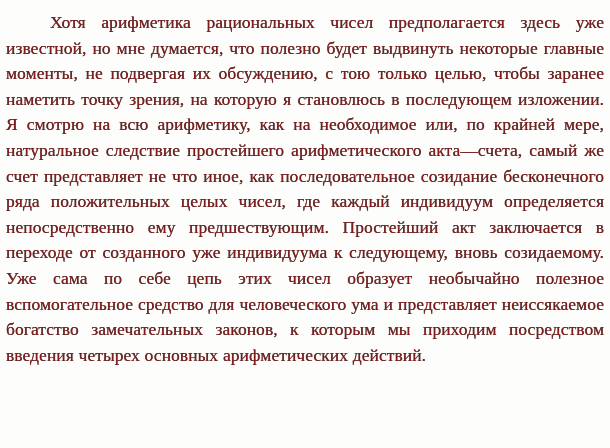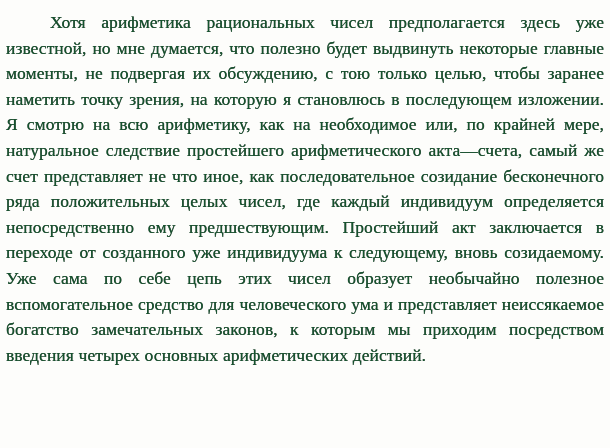--- a/index.html
+++ b/index.html
@@ -16,21 +16,21 @@
   .page {
     position: relative;
     width: 610px;
     height: 448px;
     background: #fdfdfb;
     box-sizing: border-box;
     padding: 10px 6px 0 6px;
   }
   .paragraph {
     margin: 0;
-    color: #14532d;
+    color: #7f1d1d;
     font-size: 17.4px;
     line-height: 25.6px;
     text-align: justify;
     text-justify: inter-word;
     letter-spacing: 0.1px;
     word-spacing: 0.3px;
     -webkit-font-smoothing: none;
   }
   .paragraph .indent {
     display: inline-block;

